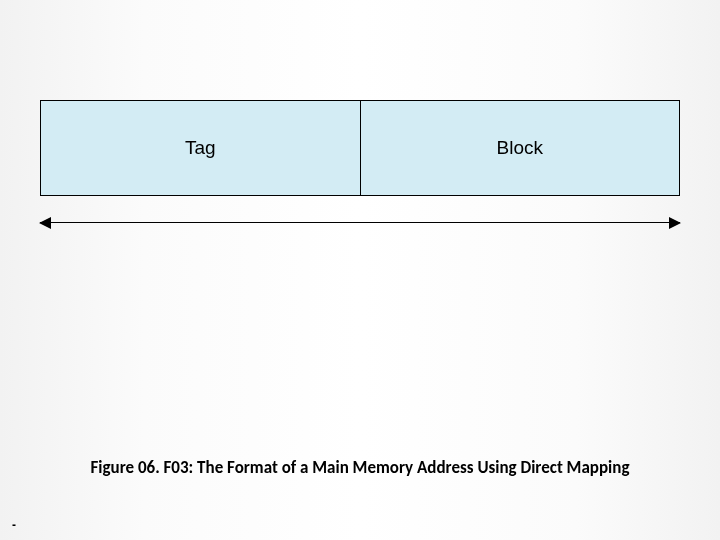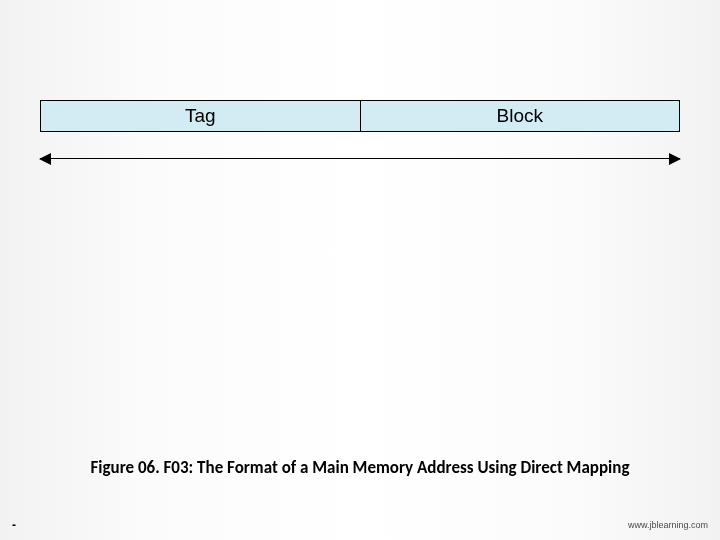--- a/index.html
+++ b/index.html
@@ -16,21 +16,21 @@
     width: 640px;
   }
   .address-row {
     display: flex;
     width: 100%;
     border: 1.5px solid #000;
   }
   .field {
     flex: 1 1 0;
     text-align: center;
-    padding: 4px 0;
+    padding: 36px 0;
     font-size: 19px;
     color: #000;
     border-right: 1.5px solid #000;
   }
   .field:last-child { border-right: none; }
   .field.blue { background: #d3ecf4; }
   .field.white { background: #ffffff; }
   .extent-row {
     display: flex;
     align-items: center;
@@ -112,15 +112,14 @@
     <div class="arrow-line arrow-left"></div>
     <div class="arrow-line arrow-right"></div>
   </div>
 </div>
 
 <div class="caption">Figure 06. F03: The Format of a Main Memory Address Using Direct Mapping</div>
 
 <div class="footer">
   <span class="dash">-</span>
   <div class="right">
-    <div>www.jblearning.com</div>
   </div>
 </div>
 
 </body></html>

